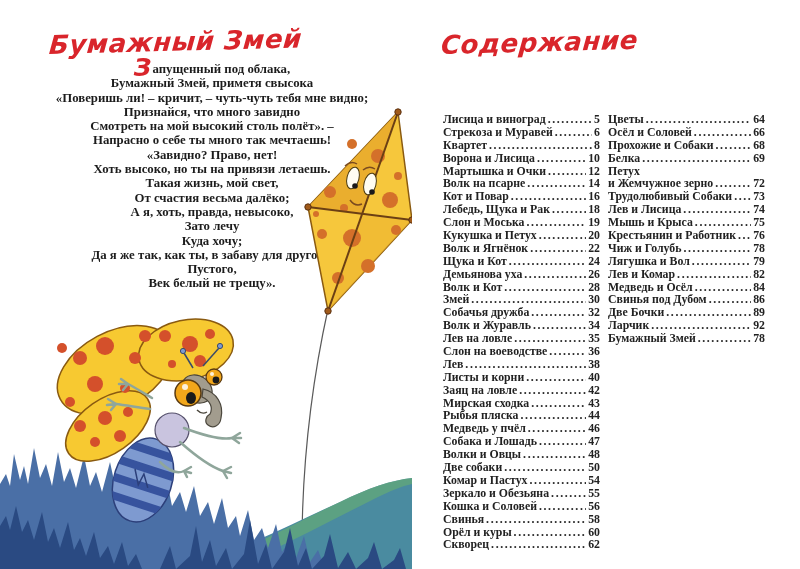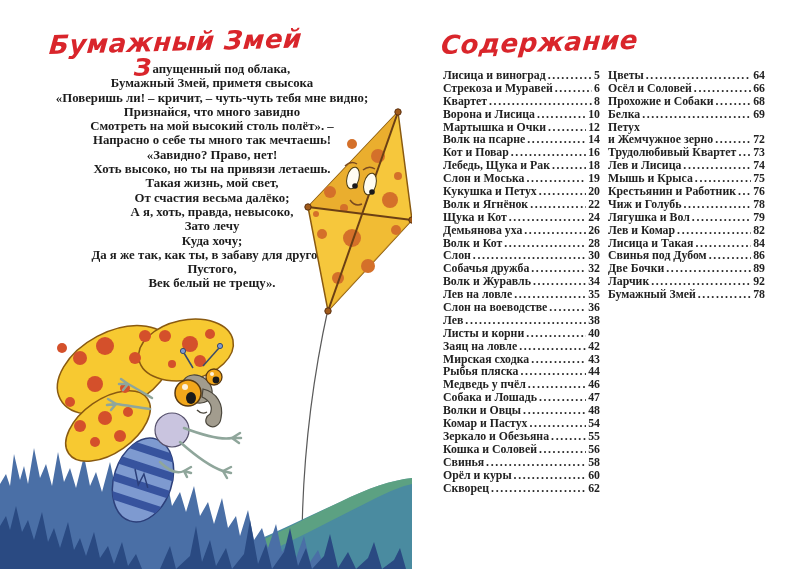--- a/index.html
+++ b/index.html
@@ -37,21 +37,21 @@
     font-style:italic;font-weight:bold;
     color:var(--accent,#d9252b);
     font-size:25px;line-height:0;position:relative;top:3px;margin-right:1px;
   }
 
   #toc{
     position:absolute;left:43px;top:69px;width:322px;
     display:flex;gap:8px;
     font-weight:bold;font-size:11.8px;color:#222;
   }
-  .toc-col{width:157px;}
+  .toc-col{width:157px;margin-top:44px;}
   .toc-row{
     display:flex;align-items:baseline;height:12.9px;line-height:12.9px;
     white-space:nowrap;
   }
   .toc-title{flex:0 0 auto;}
   .leader{
     flex:1 1 auto;overflow:hidden;white-space:nowrap;
     margin:0 2px;color:#2a2a2a;
   }
   .leader::after{content:"..................................................";letter-spacing:1.6px;}
@@ -277,21 +277,21 @@
           <span class="toc-title">Демьянова уха</span>
           <span class="leader"></span>
           <span class="toc-page">26</span>
         </div>
         <div class="toc-row">
           <span class="toc-title">Волк и Кот</span>
           <span class="leader"></span>
           <span class="toc-page">28</span>
         </div>
         <div class="toc-row">
-          <span class="toc-title">Слон</span>
+          <span class="toc-title">Змей</span>
           <span class="leader"></span>
           <span class="toc-page">30</span>
         </div>
         <div class="toc-row">
           <span class="toc-title">Собачья дружба</span>
           <span class="leader"></span>
           <span class="toc-page">32</span>
         </div>
         <div class="toc-row">
           <span class="toc-title">Волк и Журавль</span>
@@ -340,20 +340,25 @@
         </div>
         <div class="toc-row">
           <span class="toc-title">Собака и Лошадь</span>
           <span class="leader"></span>
           <span class="toc-page">47</span>
         </div>
         <div class="toc-row">
           <span class="toc-title">Волки и Овцы</span>
           <span class="leader"></span>
           <span class="toc-page">48</span>
+        </div>
+        <div class="toc-row">
+          <span class="toc-title">Две собаки</span>
+          <span class="leader"></span>
+          <span class="toc-page">50</span>
         </div>
         <div class="toc-row">
           <span class="toc-title">Комар и Пастух</span>
           <span class="leader"></span>
           <span class="toc-page">54</span>
         </div>
         <div class="toc-row">
           <span class="toc-title">Зеркало и Обезьяна</span>
           <span class="leader"></span>
           <span class="toc-page">55</span>
@@ -402,21 +407,21 @@
         </div>
         <div class="toc-row">
           <span class="toc-title">Петух</span>
         </div>
         <div class="toc-row">
           <span class="toc-title">и Жемчужное зерно</span>
           <span class="leader"></span>
           <span class="toc-page">72</span>
         </div>
         <div class="toc-row">
-          <span class="toc-title">Трудолюбивый Квартет</span>
+          <span class="toc-title">Трудолюбивый Собаки</span>
           <span class="leader"></span>
           <span class="toc-page">73</span>
         </div>
         <div class="toc-row">
           <span class="toc-title">Лев и Лисица</span>
           <span class="leader"></span>
           <span class="toc-page">74</span>
         </div>
         <div class="toc-row">
           <span class="toc-title">Мышь и Крыса</span>
@@ -437,21 +442,21 @@
           <span class="toc-title">Лягушка и Вол</span>
           <span class="leader"></span>
           <span class="toc-page">79</span>
         </div>
         <div class="toc-row">
           <span class="toc-title">Лев и Комар</span>
           <span class="leader"></span>
           <span class="toc-page">82</span>
         </div>
         <div class="toc-row">
-          <span class="toc-title">Лисица и Такая</span>
+          <span class="toc-title">Медведь и Осёл</span>
           <span class="leader"></span>
           <span class="toc-page">84</span>
         </div>
         <div class="toc-row">
           <span class="toc-title">Свинья под Дубом</span>
           <span class="leader"></span>
           <span class="toc-page">86</span>
         </div>
         <div class="toc-row">
           <span class="toc-title">Две Бочки</span>

